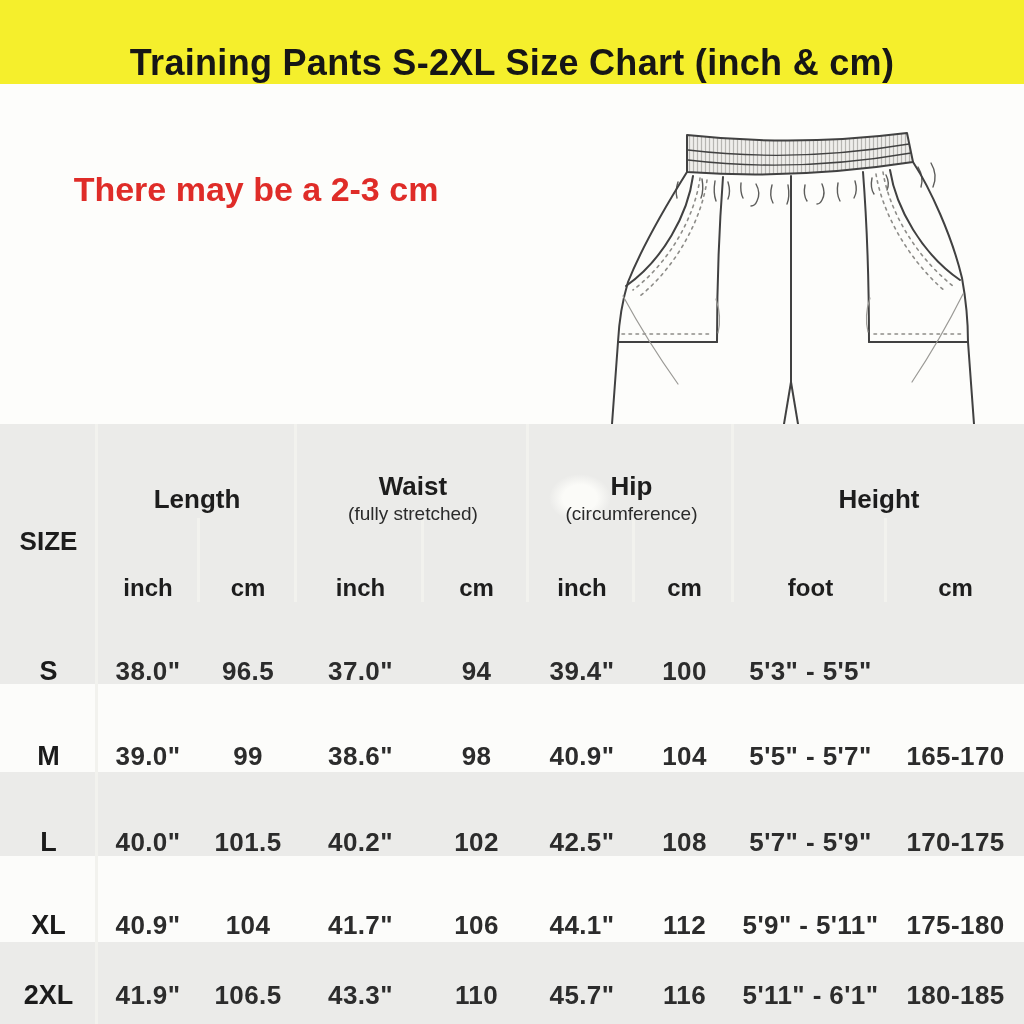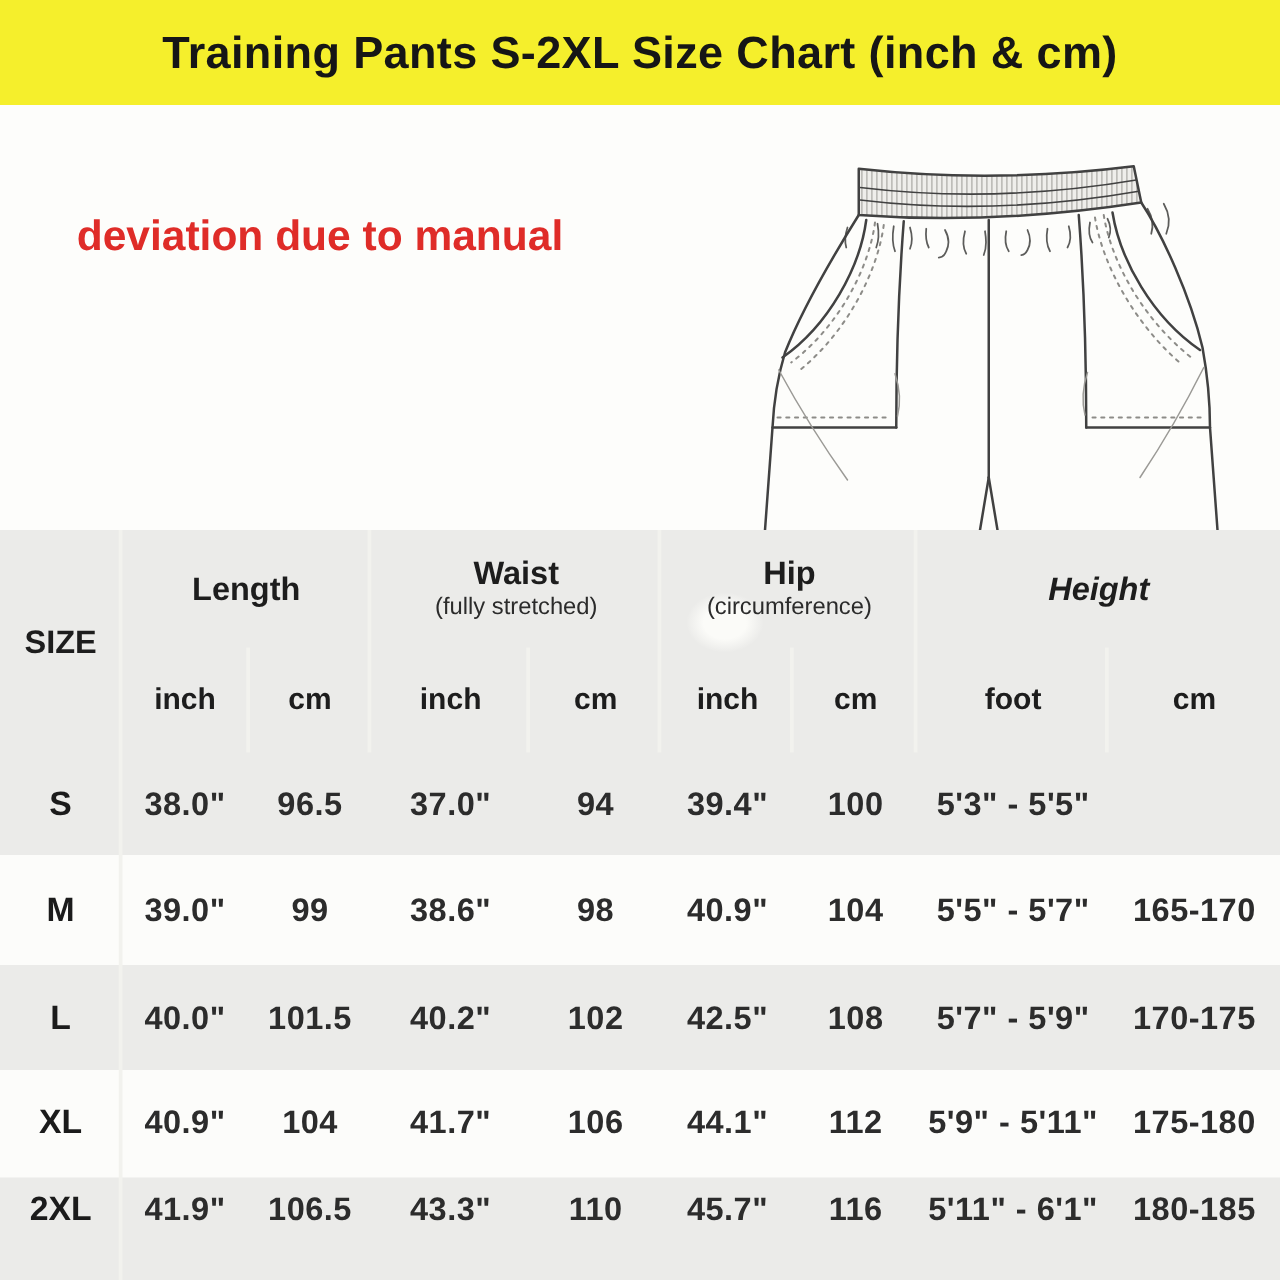--- a/index.html
+++ b/index.html
@@ -1,21 +1,21 @@
 <!DOCTYPE html>
 <html><head>
 <meta charset="utf-8">
 <style>
   html,body{margin:0;padding:0;}
   body{width:1024px;height:1024px;background:#fdfdfb;font-family:"Liberation Sans","DejaVu Sans",sans-serif;}
   .page{position:relative;width:1024px;height:1024px;overflow:hidden;background:#fdfdfb;}
 
   
   .banner{position:absolute;left:0;top:0;width:1024px;height:84px;background:#f5ef2c;
-          display:flex;align-items:center;justify-content:center;}
+          display:flex;align-items:flex-end;justify-content:center;}
   .banner h1{margin:0;font-size:36px;font-weight:bold;letter-spacing:.3px;color:#161616;}
 
   
   .note{position:absolute;left:0;top:156px;width:512px;text-align:center;
         color:#df2c28;font-size:34px;font-weight:bold;line-height:66px;}
 
   
   .sketch{position:absolute;left:560px;top:84px;width:464px;height:340px;}
 
   
@@ -23,52 +23,52 @@
   .stripe{position:absolute;left:0;width:1024px;background:#fcfcfa;}
   .st-m{top:260px;height:88px;} .st-xl{top:432px;height:86px;}
   .vd{position:absolute;width:3px;background:#f2f2ee;}
   .vd-full{left:95px;top:0;height:600px;}
   .vd-g1{left:294px;top:0;height:178px;} .vd-g2{left:526px;top:0;height:178px;} .vd-g3{left:731px;top:0;height:178px;}
   .vd-s1{left:197px;top:94px;height:84px;} .vd-s2{left:421px;top:94px;height:84px;}
   .vd-s3{left:632px;top:94px;height:84px;} .vd-s4{left:884px;top:94px;height:84px;}
   .smudge{position:absolute;left:549px;top:50px;width:62px;height:48px;border-radius:50%;
           background:radial-gradient(closest-side,#fbfbf8 55%,rgba(251,251,248,0) 100%);}
 
-  .cell{position:absolute;display:flex;flex-direction:column;align-items:center;justify-content:center;text-align:center;}
+  .cell{position:absolute;display:flex;flex-direction:column;align-items:center;justify-content:center;text-align:center;margin-top:28px;}
   .ghead{font-size:26px;font-weight:bold;color:#1d1d1d;line-height:30px;}
   .gsub{font-size:19px;font-weight:normal;color:#2b2b2b;line-height:26px;}
   .uhead{font-size:24px;font-weight:bold;color:#1d1d1d;}
   .sizehead{font-size:26px;font-weight:bold;color:#1d1d1d;text-align:right;}
   .rlabel{font-size:27px;font-weight:bold;color:#1b1b1b;}
   .val{font-size:26px;font-weight:bold;color:#2c2c2c;letter-spacing:.4px;}
 
   
   .c-size{left:0;width:97px;} .c-li{left:97px;width:102px;} .c-lc{left:199px;width:98px;}
   .c-wi{left:297px;width:127px;} .c-wc{left:424px;width:105px;} .c-hi{left:529px;width:106px;}
   .c-hc{left:635px;width:99px;} .c-hf{left:734px;width:153px;} .c-hcm{left:887px;width:137px;}
   
   .g-size{left:0;width:97px;top:0;height:178px;}
   .g-len{left:97px;width:200px;} .g-waist{left:297px;width:232px;}
-  .g-hip{left:529px;width:205px;} .g-height{left:734px;width:290px;font-style:italic;}
+  .g-hip{left:529px;width:205px;} .g-height{left:734px;width:290px;}
   
   .r-g{top:0;height:94px;} .r-u{top:94px;height:84px;}
   .r-0{top:178px;height:82px;} .r-1{top:260px;height:88px;} .r-2{top:348px;height:84px;}
   .r-3{top:432px;height:82px;} .r-4{top:502px;height:82px;}
 </style>
 </head>
 <body>
 
 <div class="page">
 
   <div class="banner">
     <h1>Training Pants S-2XL Size Chart (inch &amp; cm)</h1>
   </div>
 
   <div class="note">
-    <div>deviation due to manual</div>
+    <div>There may be a 2-3 cm</div>
   </div>
 
   <svg class="sketch" viewBox="0 0 464 340">
     <defs>
       <pattern id="rib" width="4" height="8" patternUnits="userSpaceOnUse">
         <rect width="4" height="8" fill="#efeeeb"></rect>
         <line x1="1.5" y1="0" x2="1.5" y2="8" stroke="#b7b6b2" stroke-width="1.2"></line>
       </pattern>
     </defs>
 

